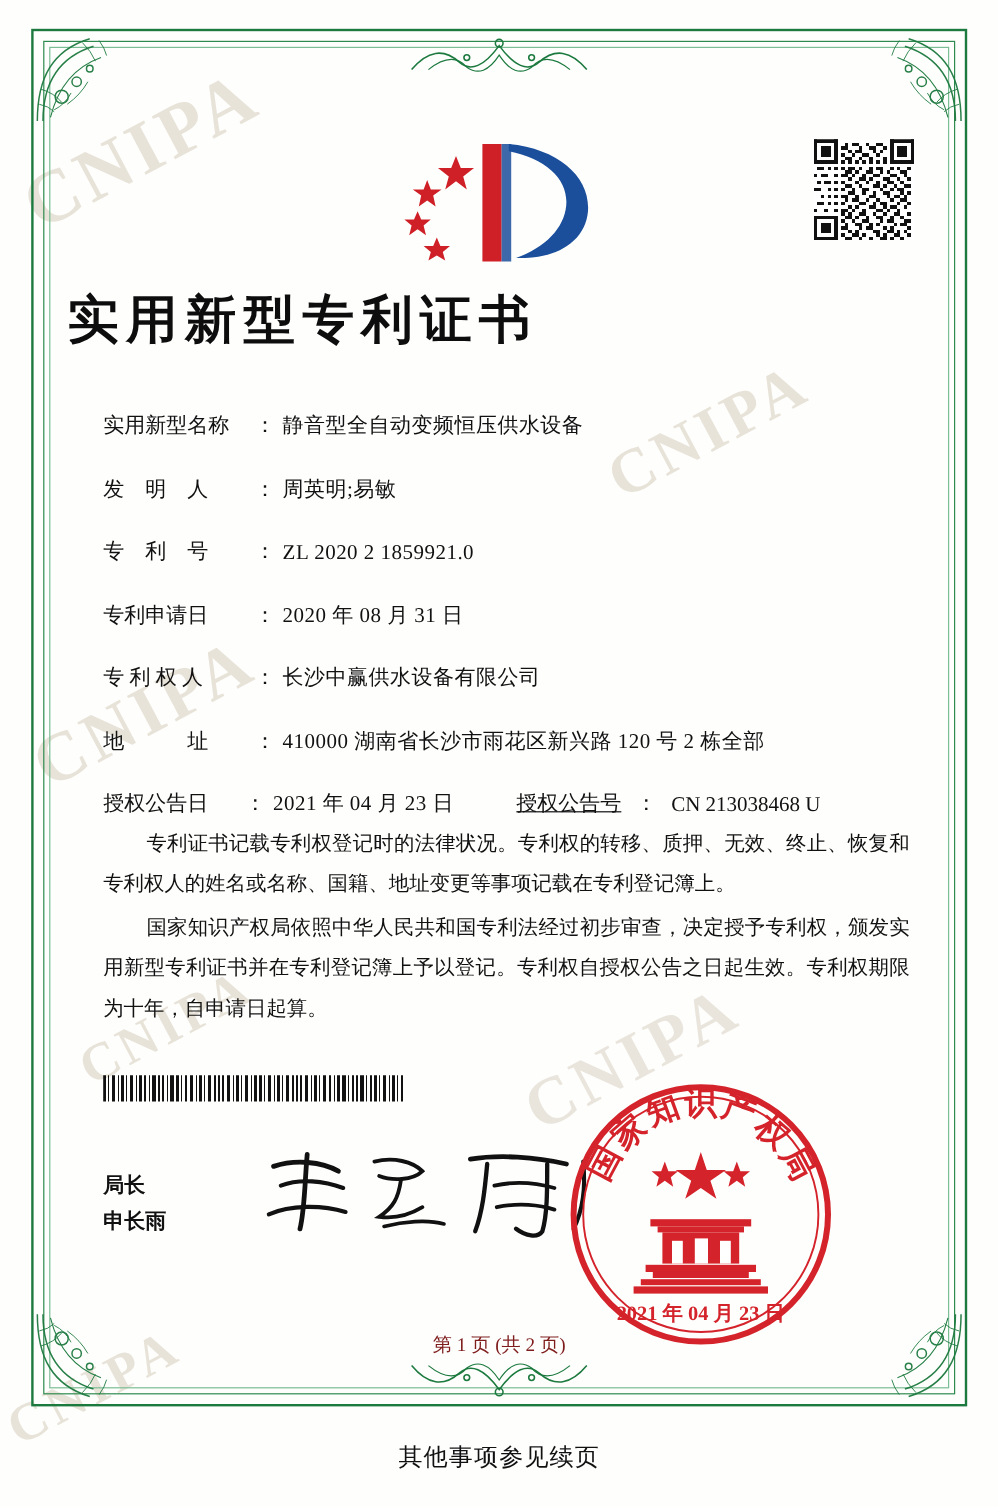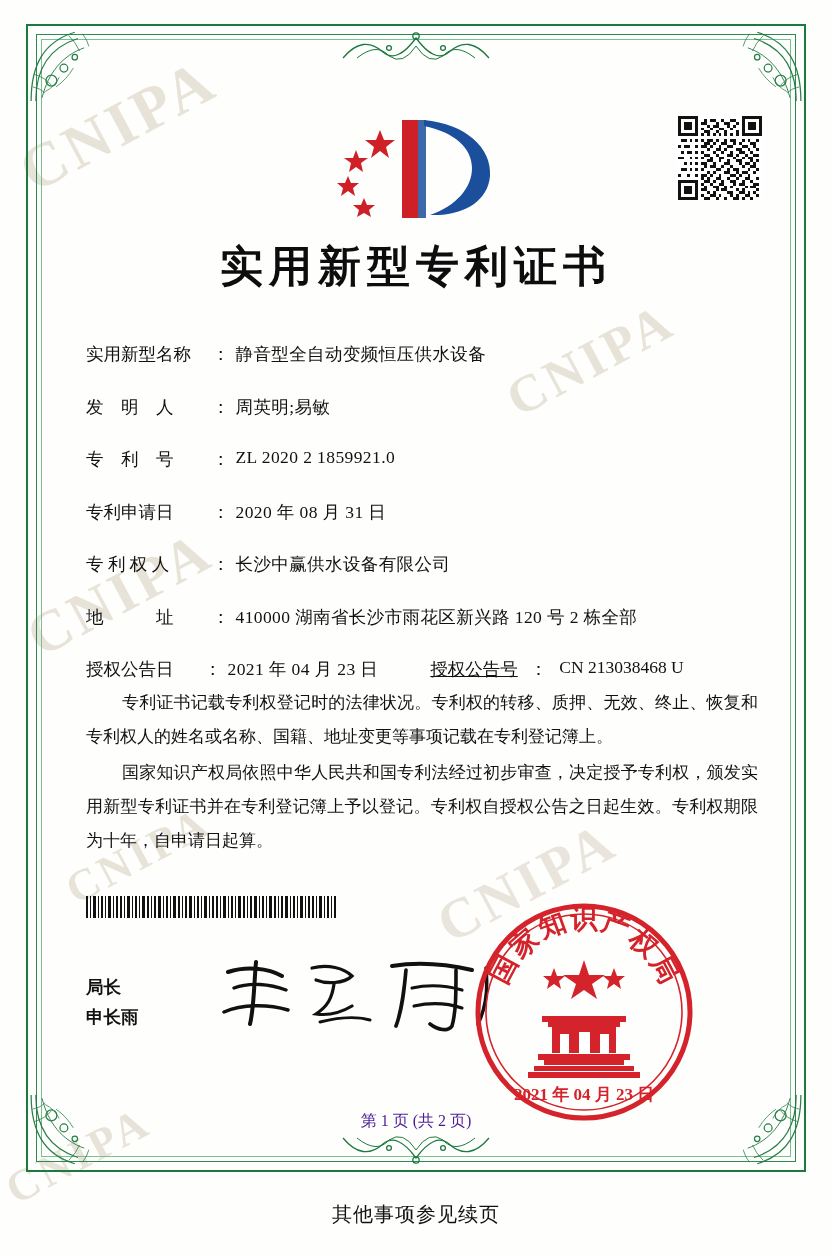--- a/index.html
+++ b/index.html
@@ -131,40 +131,40 @@
     height: 84px;
     background:#fff;
   }
   .qr svg { display:block; width:100%; height:100%; }
 
   .title {
     position: absolute;
     left: 0;
     right: 0;
     top: 182px;
-    text-align: center;
+    text-align: left;
     font-size: 43px;
     font-weight: bold;
     letter-spacing: 6px;
     color: #0d0d0d;
     font-family: "DejaVu Serif", "Liberation Serif", serif;
   }
 
   
   .fields {
     position: absolute;
     left: 30px;
     right: 20px;
     top: 286px;
     font-size: 17.5px;
     color: #111;
   }
   .frow {
     display: flex;
-    align-items: flex-start;
+    align-items: flex-end;
     margin-bottom: 28.5px;
   }
   .flabel {
     width: 126px;
     flex: 0 0 126px;
     letter-spacing: 0px;
     white-space: nowrap;
   }
   .fcolon { margin-right: 6px; }
   .fvalue { flex: 1; letter-spacing: .4px; }
@@ -234,21 +234,21 @@
   }
   .seal svg { display:block; width:100%; height:100%; }
 
   .page-num {
     position: absolute;
     left: 0;
     right: 0;
     bottom: 14px;
     text-align: center;
     font-size: 16px;
-    color: #4c1d95;
+    color: #7f1d1d;
   }
 
   .footnote {
     position: absolute;
     left: 0;
     right: 0;
     bottom: 28px;
     text-align: center;
     font-size: 20px;
     color: #111;

